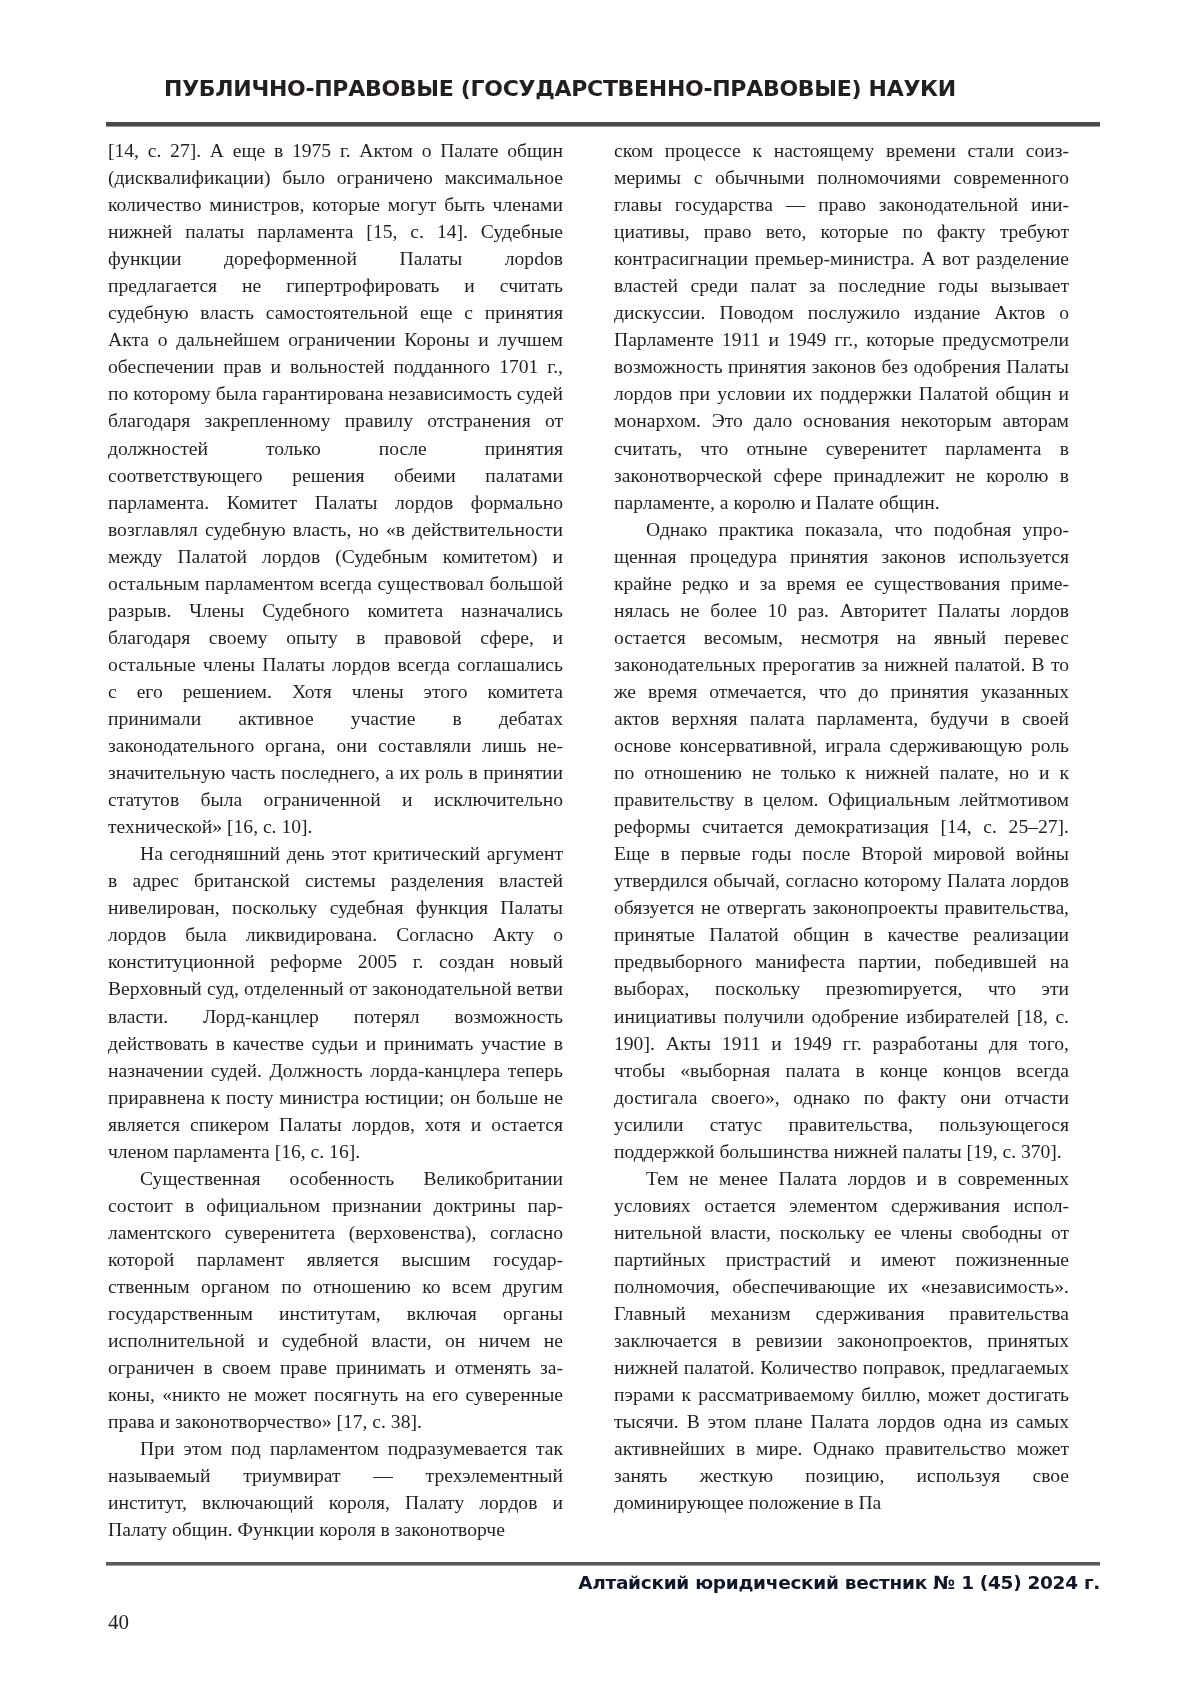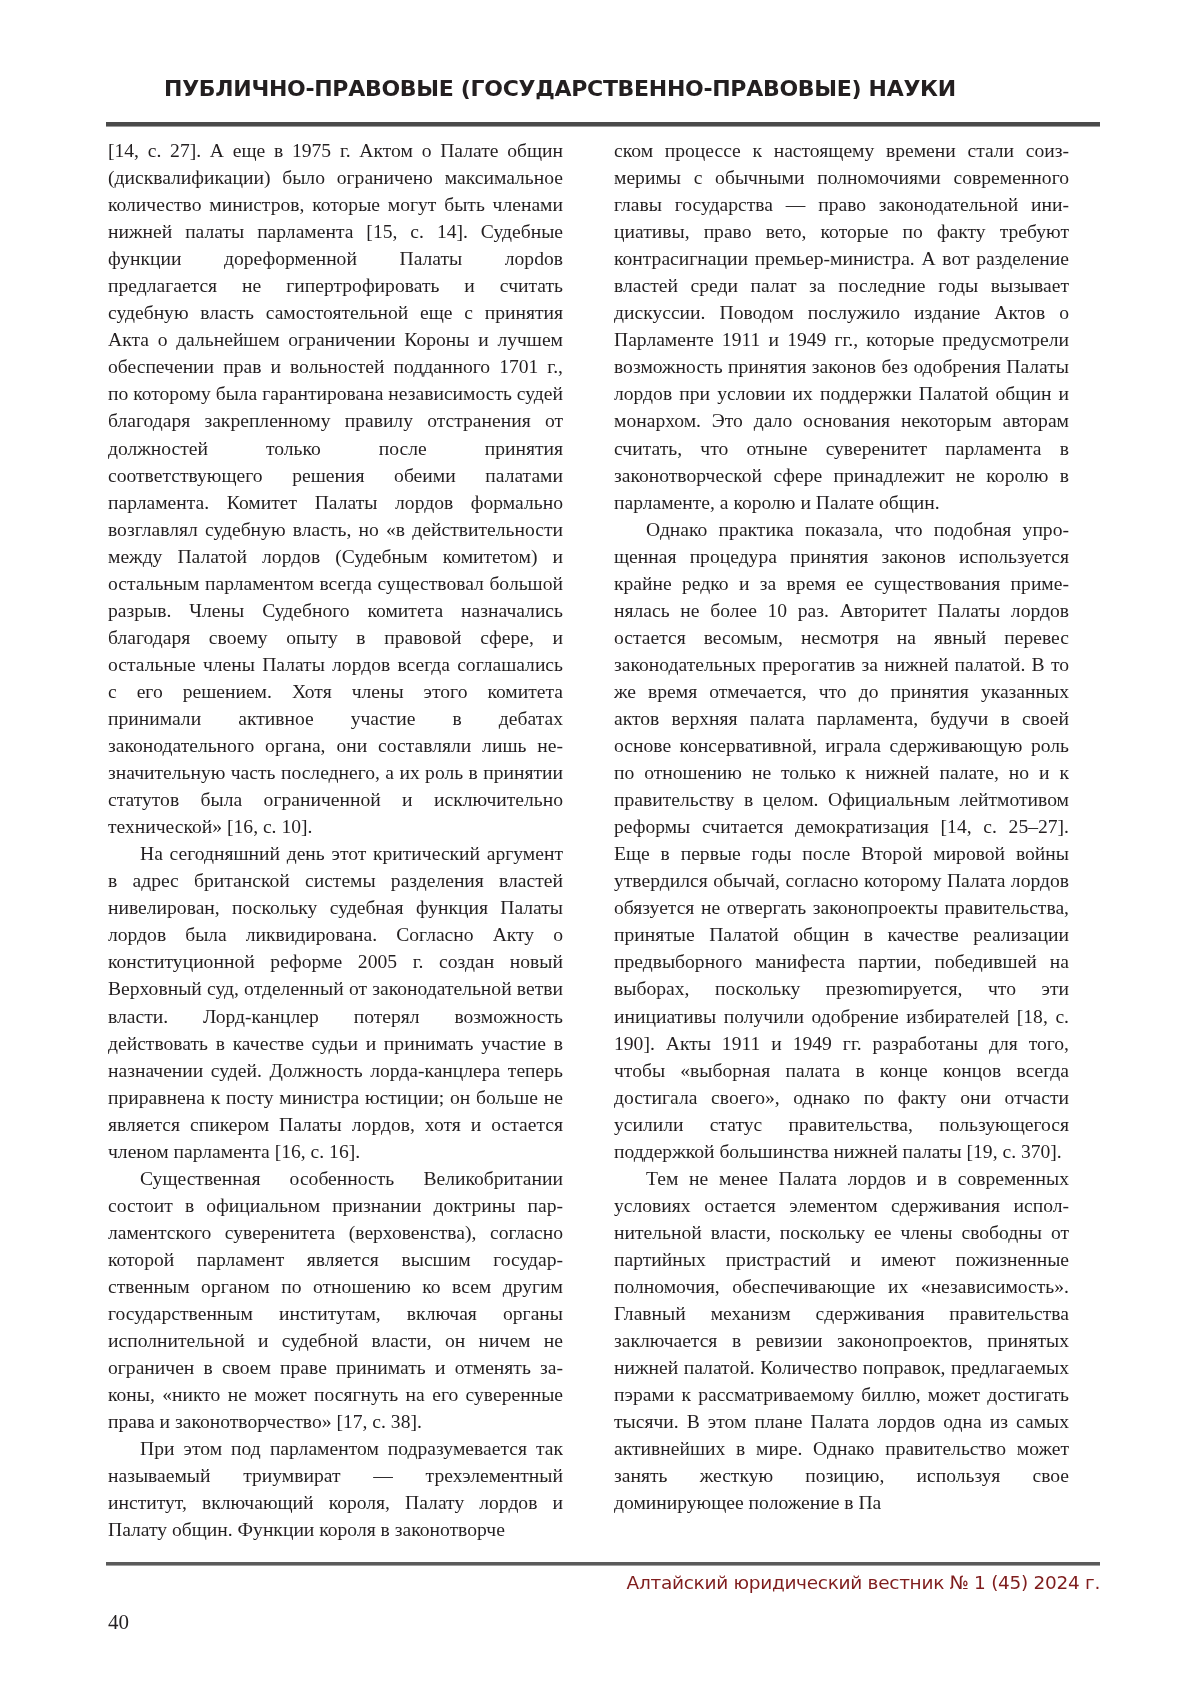--- a/index.html
+++ b/index.html
@@ -26,22 +26,22 @@
   .footer-rule {
     position: absolute; left: 106px; top: 1562px; width: 994px; height: 3px;
     background: #5a5a5a; border-bottom: 1px solid #a0a0a0;
   }
   .page-number {
     position: absolute; left: 108px; top: 1570px;
     font-family: "Liberation Serif", serif; font-size: 21px; color: #231f20; margin-top: 40px;
   }
   .journal-name {
     position: absolute; right: 100px; top: 1572px;
-    font-family: "DejaVu Sans", sans-serif; font-weight: normal; font-size: 18.5px;
-    letter-spacing: -0.3px; color: #7f1d1d;
+    font-family: "DejaVu Sans", sans-serif; font-weight: bold; font-size: 18.5px;
+    letter-spacing: -0.3px; color: #0f172a;
   }
 </style>
 </head>
 <body>
 
 <div class="header-title">ПУБЛИЧНО-ПРАВОВЫЕ (ГОСУДАРСТВЕННО-ПРАВОВЫЕ) НАУКИ</div>
 <div class="header-rule"></div>
 
 <div class="col col-left">
   <p class="cont">[14, с. 27]. А еще в 1975 г. Актом о Палате общин (дисквалификации) было ограничено максималь­ное количество министров, которые могут быть членами нижней палаты парламента [15, с. 14]. Судебные функции дореформенной Палаты лор­dов предлагается не гипертрофировать и считать судебную власть самостоятельной еще с принятия Акта о дальнейшем ограничении Короны и луч­шем обеспечении прав и вольностей подданного 1701 г., по которому была гарантирована незави­симость судей благодаря закрепленному правилу отстранения от должностей только после приня­тия соответствующего решения обеими палатами парламента. Комитет Палаты лордов формально возглавлял судебную власть, но «в действитель­ности между Палатой лордов (Судебным комите­том) и остальным парламентом всегда существо­вал большой разрыв. Члены Судебного комитета назначались благодаря своему опыту в правовой сфере, и остальные члены Палаты лордов всегда соглашались с его решением. Хотя члены этого комитета принимали активное участие в дебатах законодательного органа, они составляли лишь не­значительную часть последнего, а их роль в приня­тии статутов была ограниченной и исключительно технической» [16, с. 10].</p>

